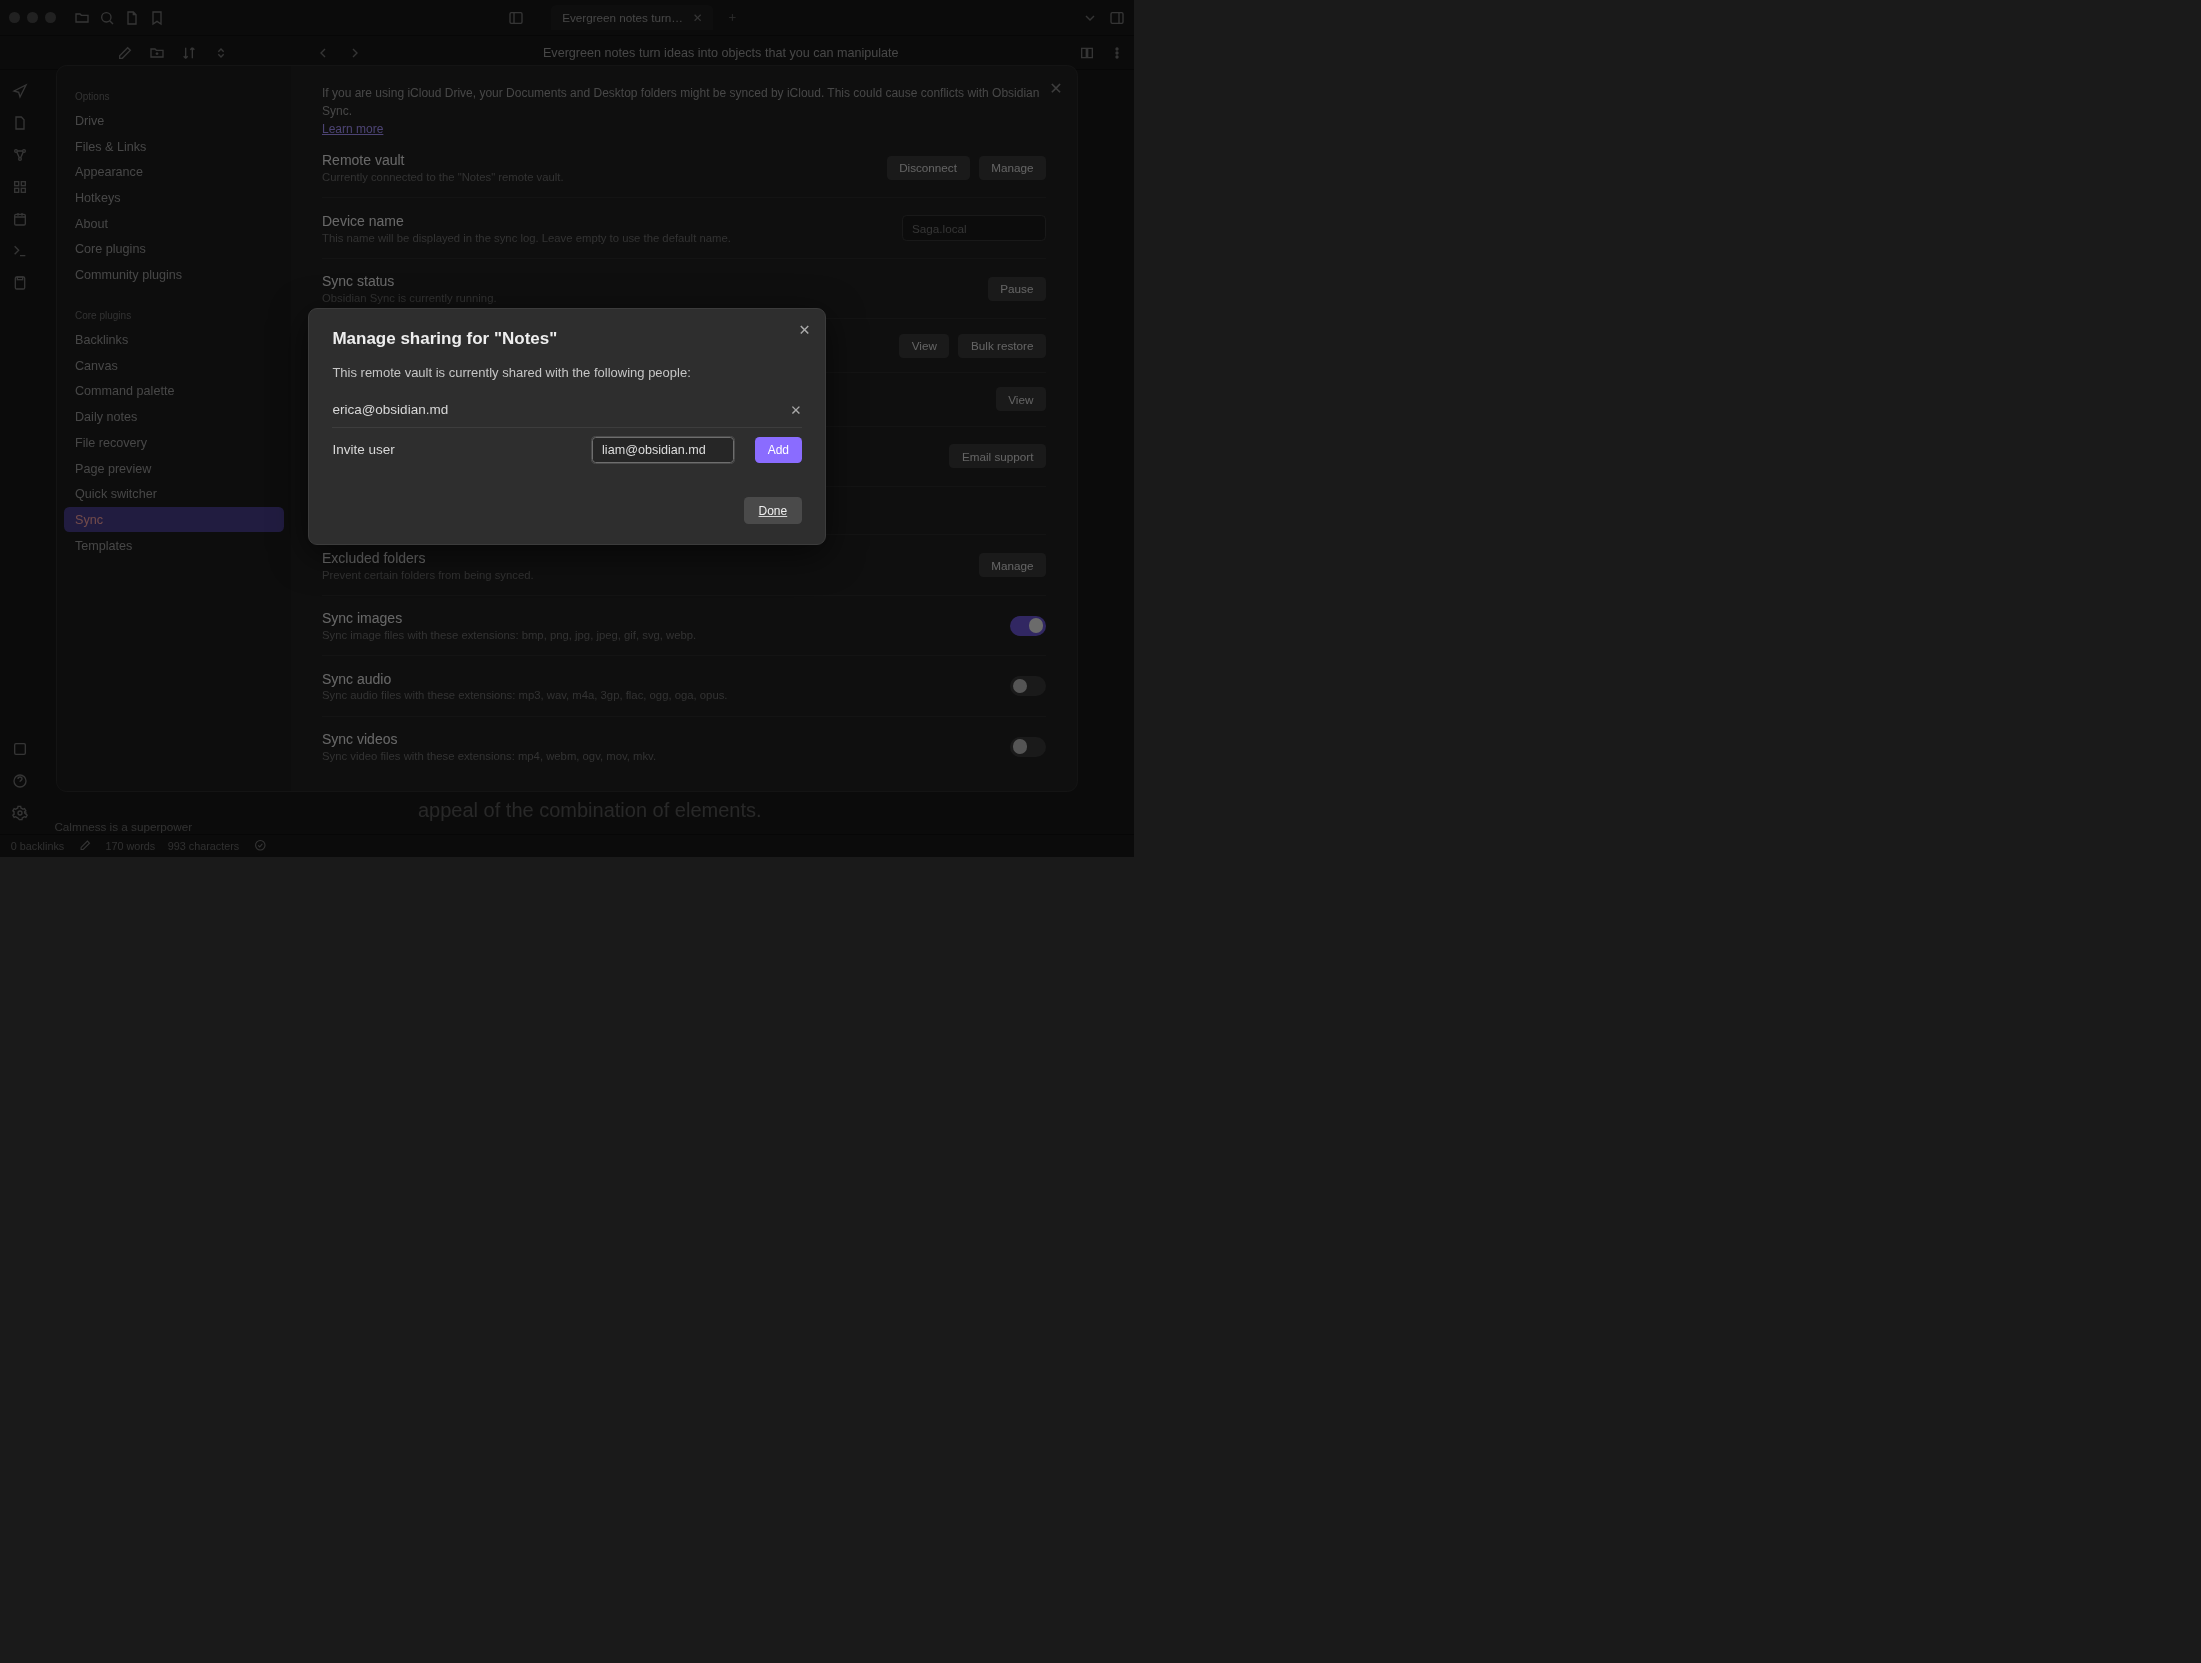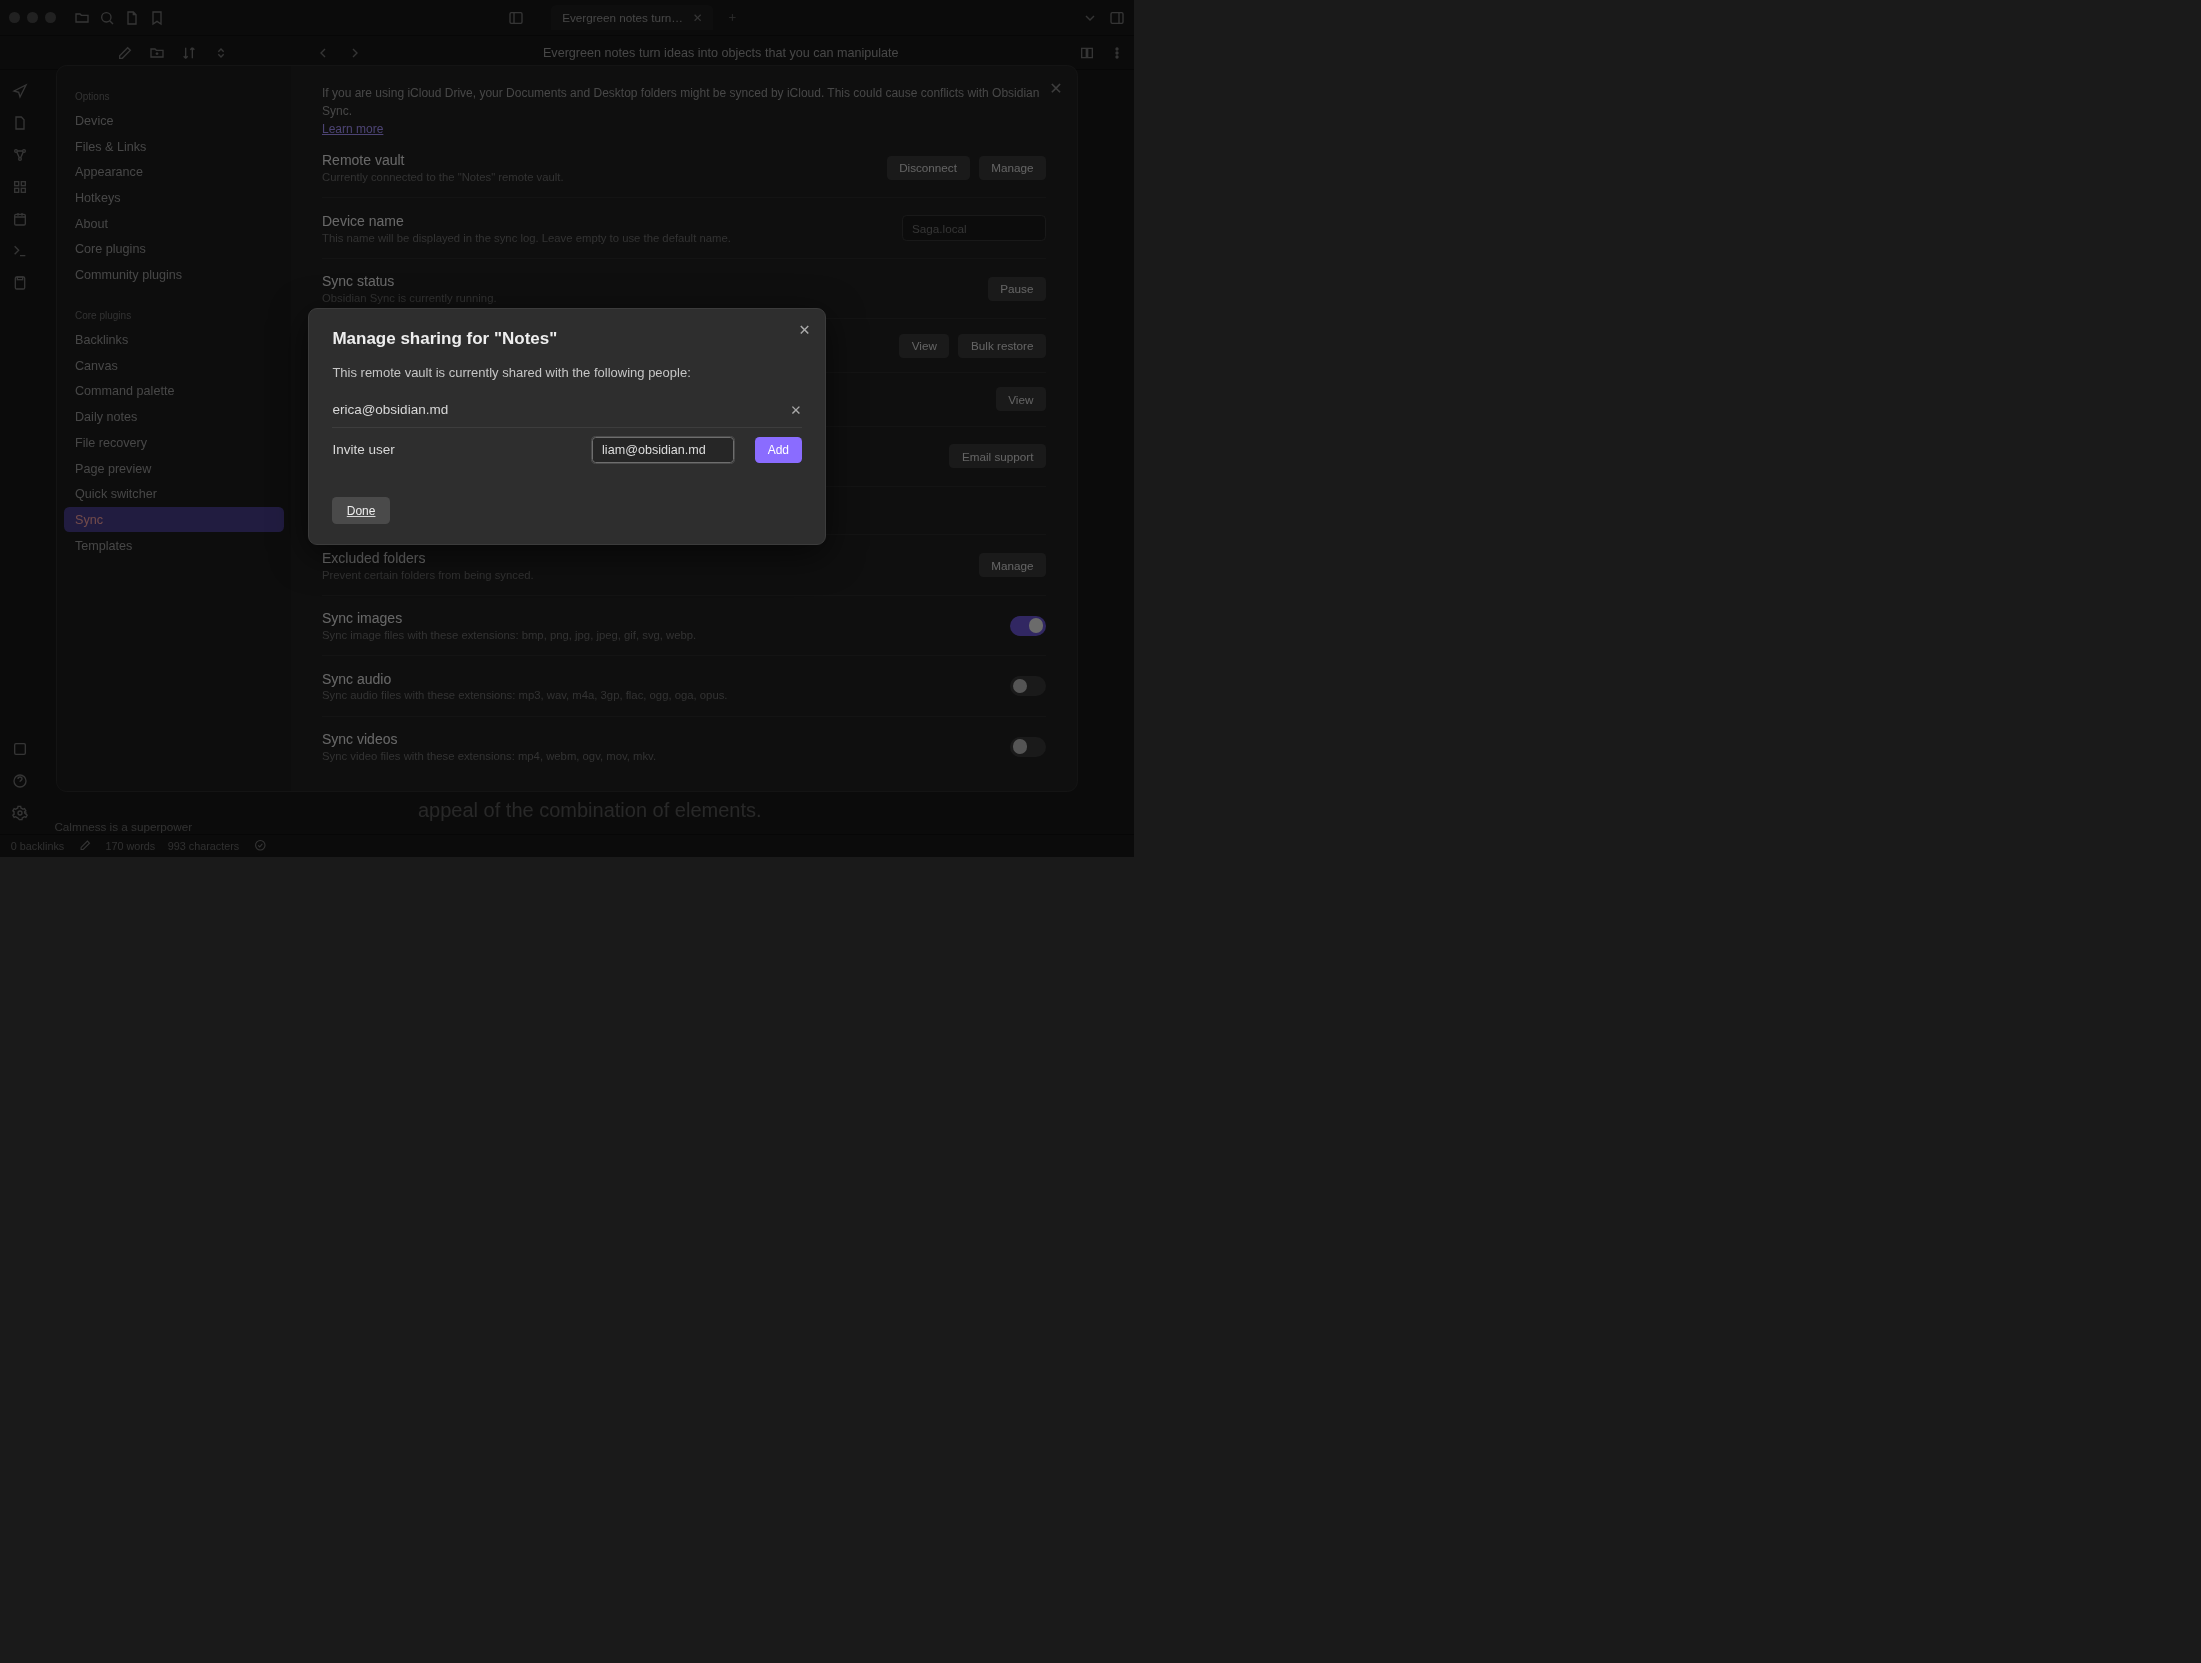--- a/index.html
+++ b/index.html
@@ -225,21 +225,21 @@
     color:#ddd;font-size:12.6px;width:142px;
     outline:0.9px solid #4a4a4a;
   }
   .add-btn{
     background:#8a6cff;color:#fff;
     border:none;border-radius:4.5px;
     padding:6.3px 12.6px;font-size:12px;
     cursor:pointer;margin-left:21px;
   }
   .dialog-footer{
-    display:flex;justify-content:flex-start;
+    display:flex;justify-content:flex-end;
     margin-top:25px;
     text-decoration:underline;
   }
   .done-btn{
     background:#4a4a4a;color:#eee;
     border:none;border-radius:4.5px;
     padding:6.3px 14.4px;font-size:12px;cursor:pointer;
   }
 
   .svg{width:16px;height:16px;stroke:currentColor;fill:none;stroke-width:2;}
@@ -449,21 +449,21 @@
         <circle cx="12" cy="12" r="9"></circle>
         <path d="M8 12l3 3 5-6"></path>
       </svg>
     </span>
 </div>
 
 <div class="settings-modal">
   <div class="settings-sidebar">
     <div class="group-hdr">Options</div>
     <div id="opts">
-        <div class="side-item">Device</div>
+        <div class="side-item">Drive</div>
         <div class="side-item">Files &amp; Links</div>
         <div class="side-item">Appearance</div>
         <div class="side-item">Hotkeys</div>
         <div class="side-item">About</div>
         <div class="side-item">Core plugins</div>
         <div class="side-item">Community plugins</div>
       </div>
     <div class="group-hdr" style="margin-top:16px">Core plugins</div>
     <div id="coreplugs">
         <div class="side-item">Backlinks</div>

